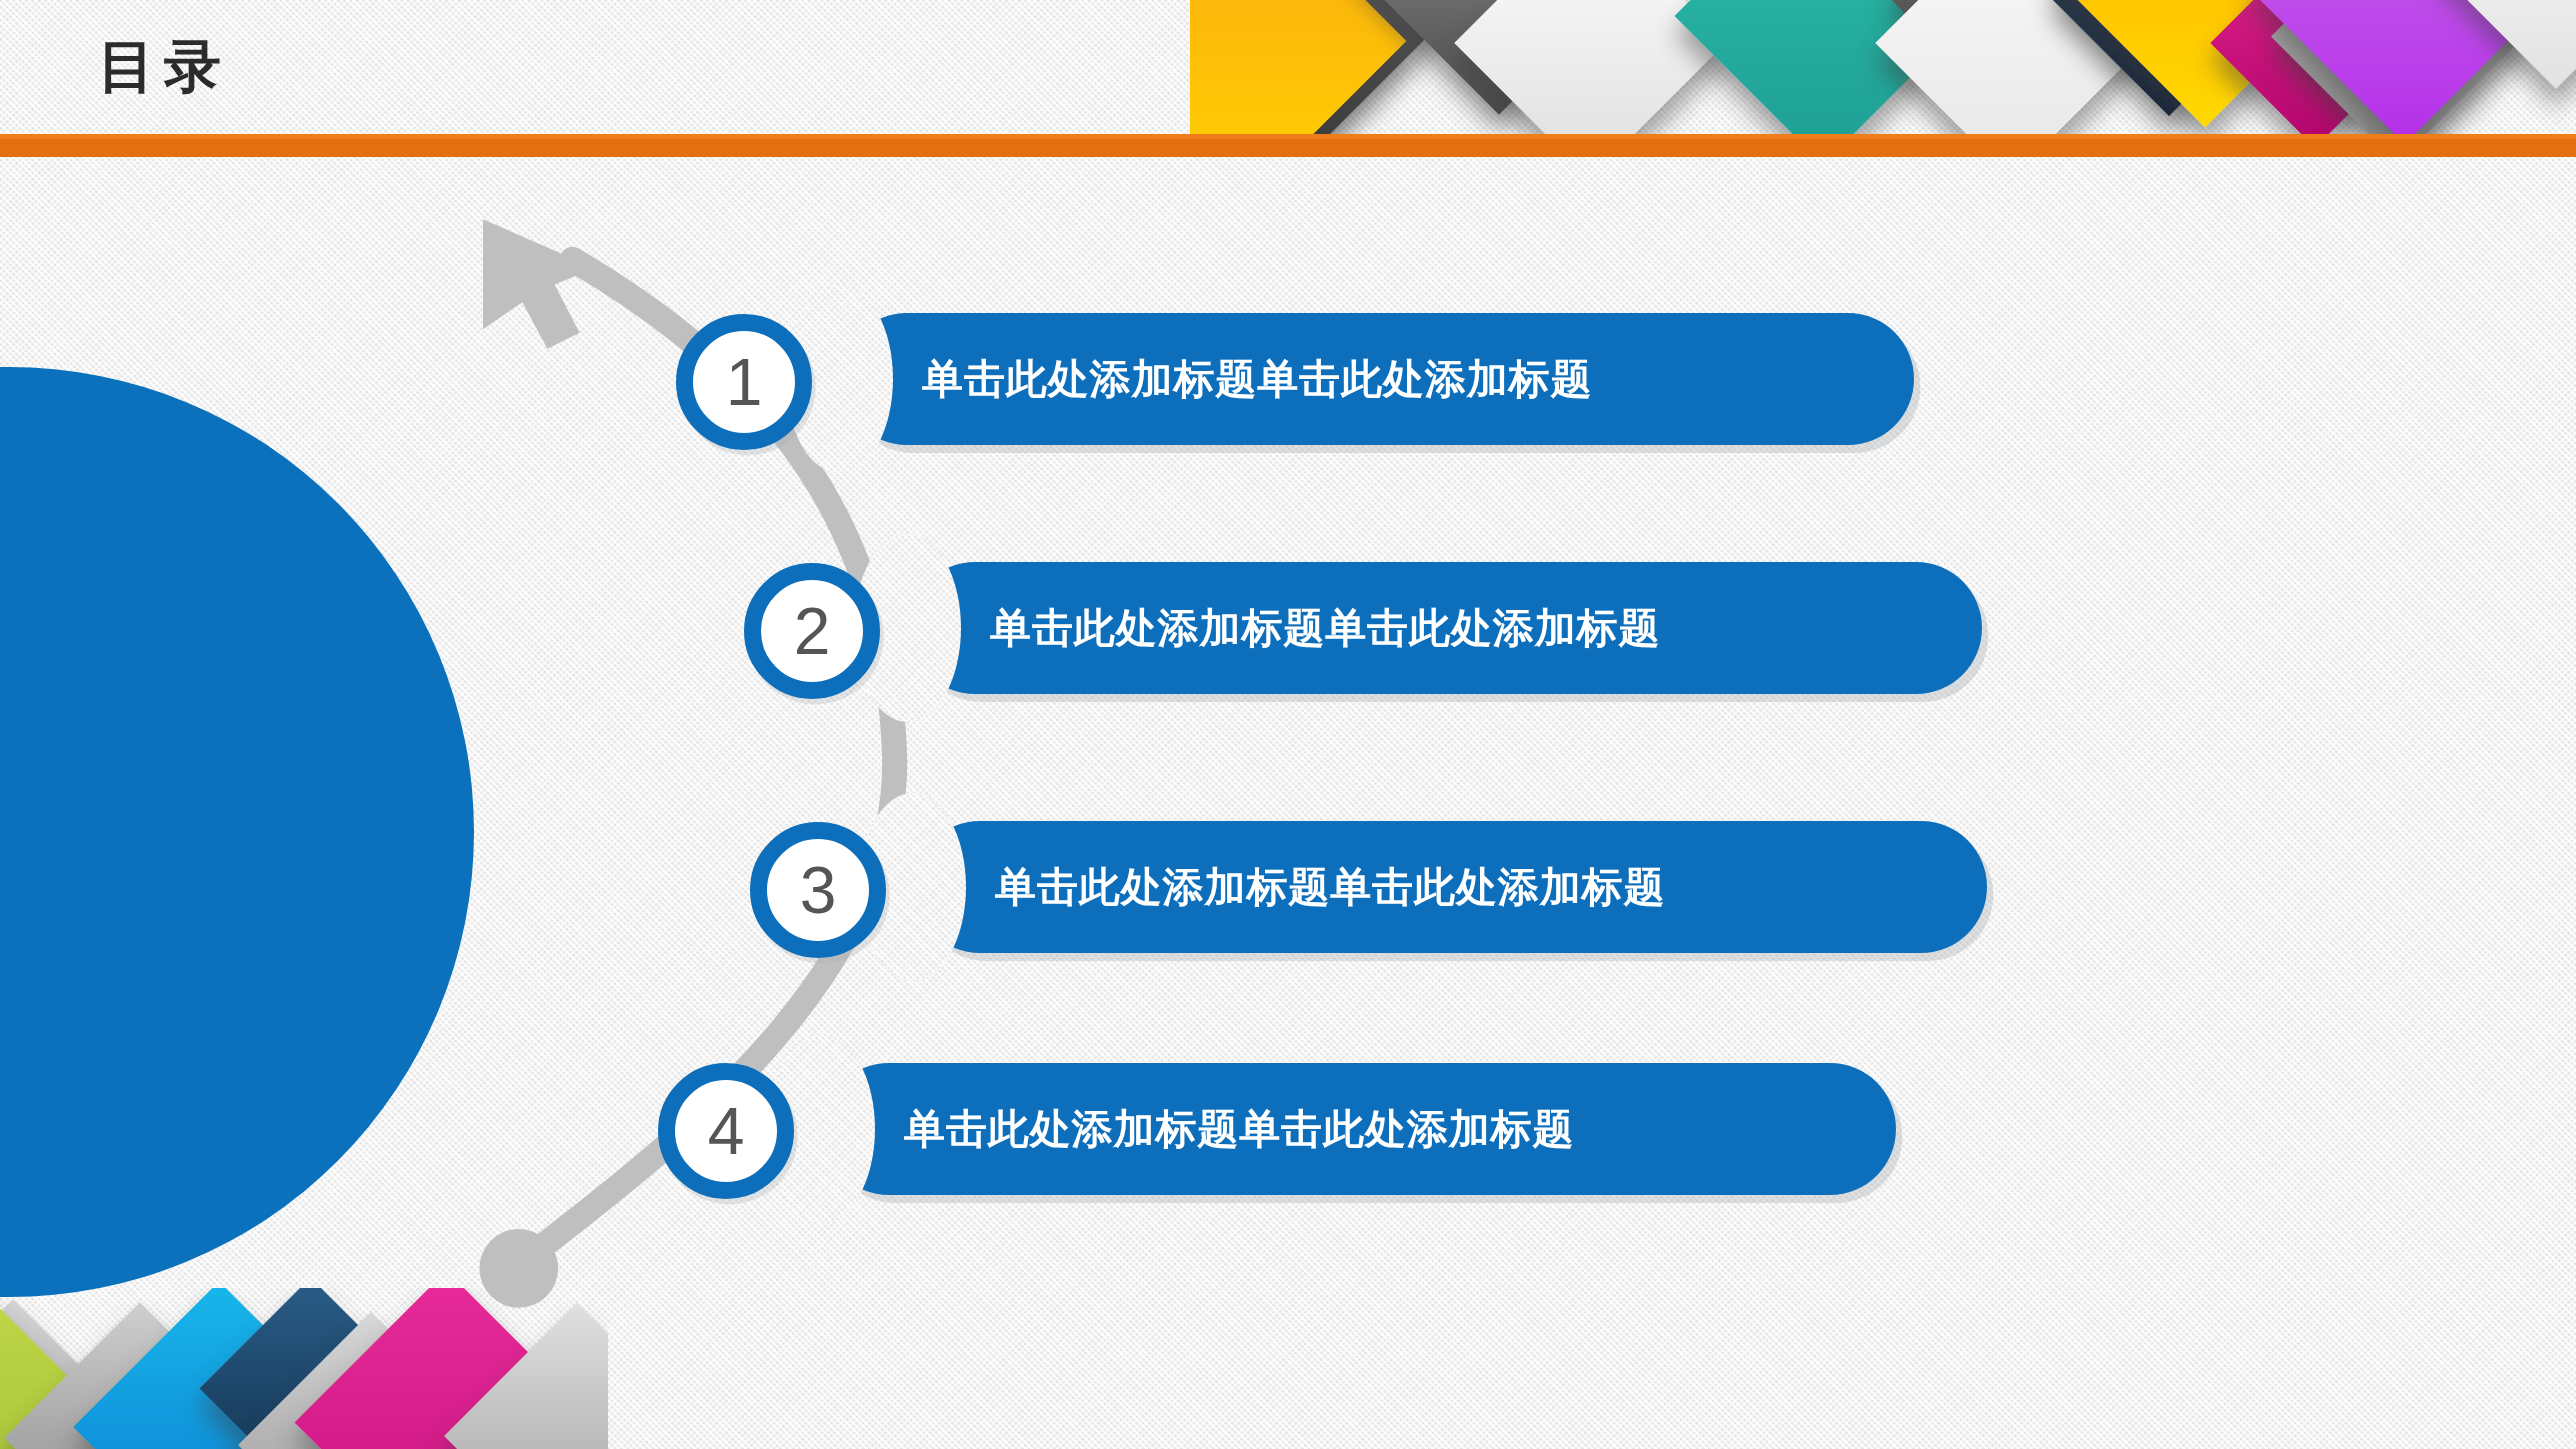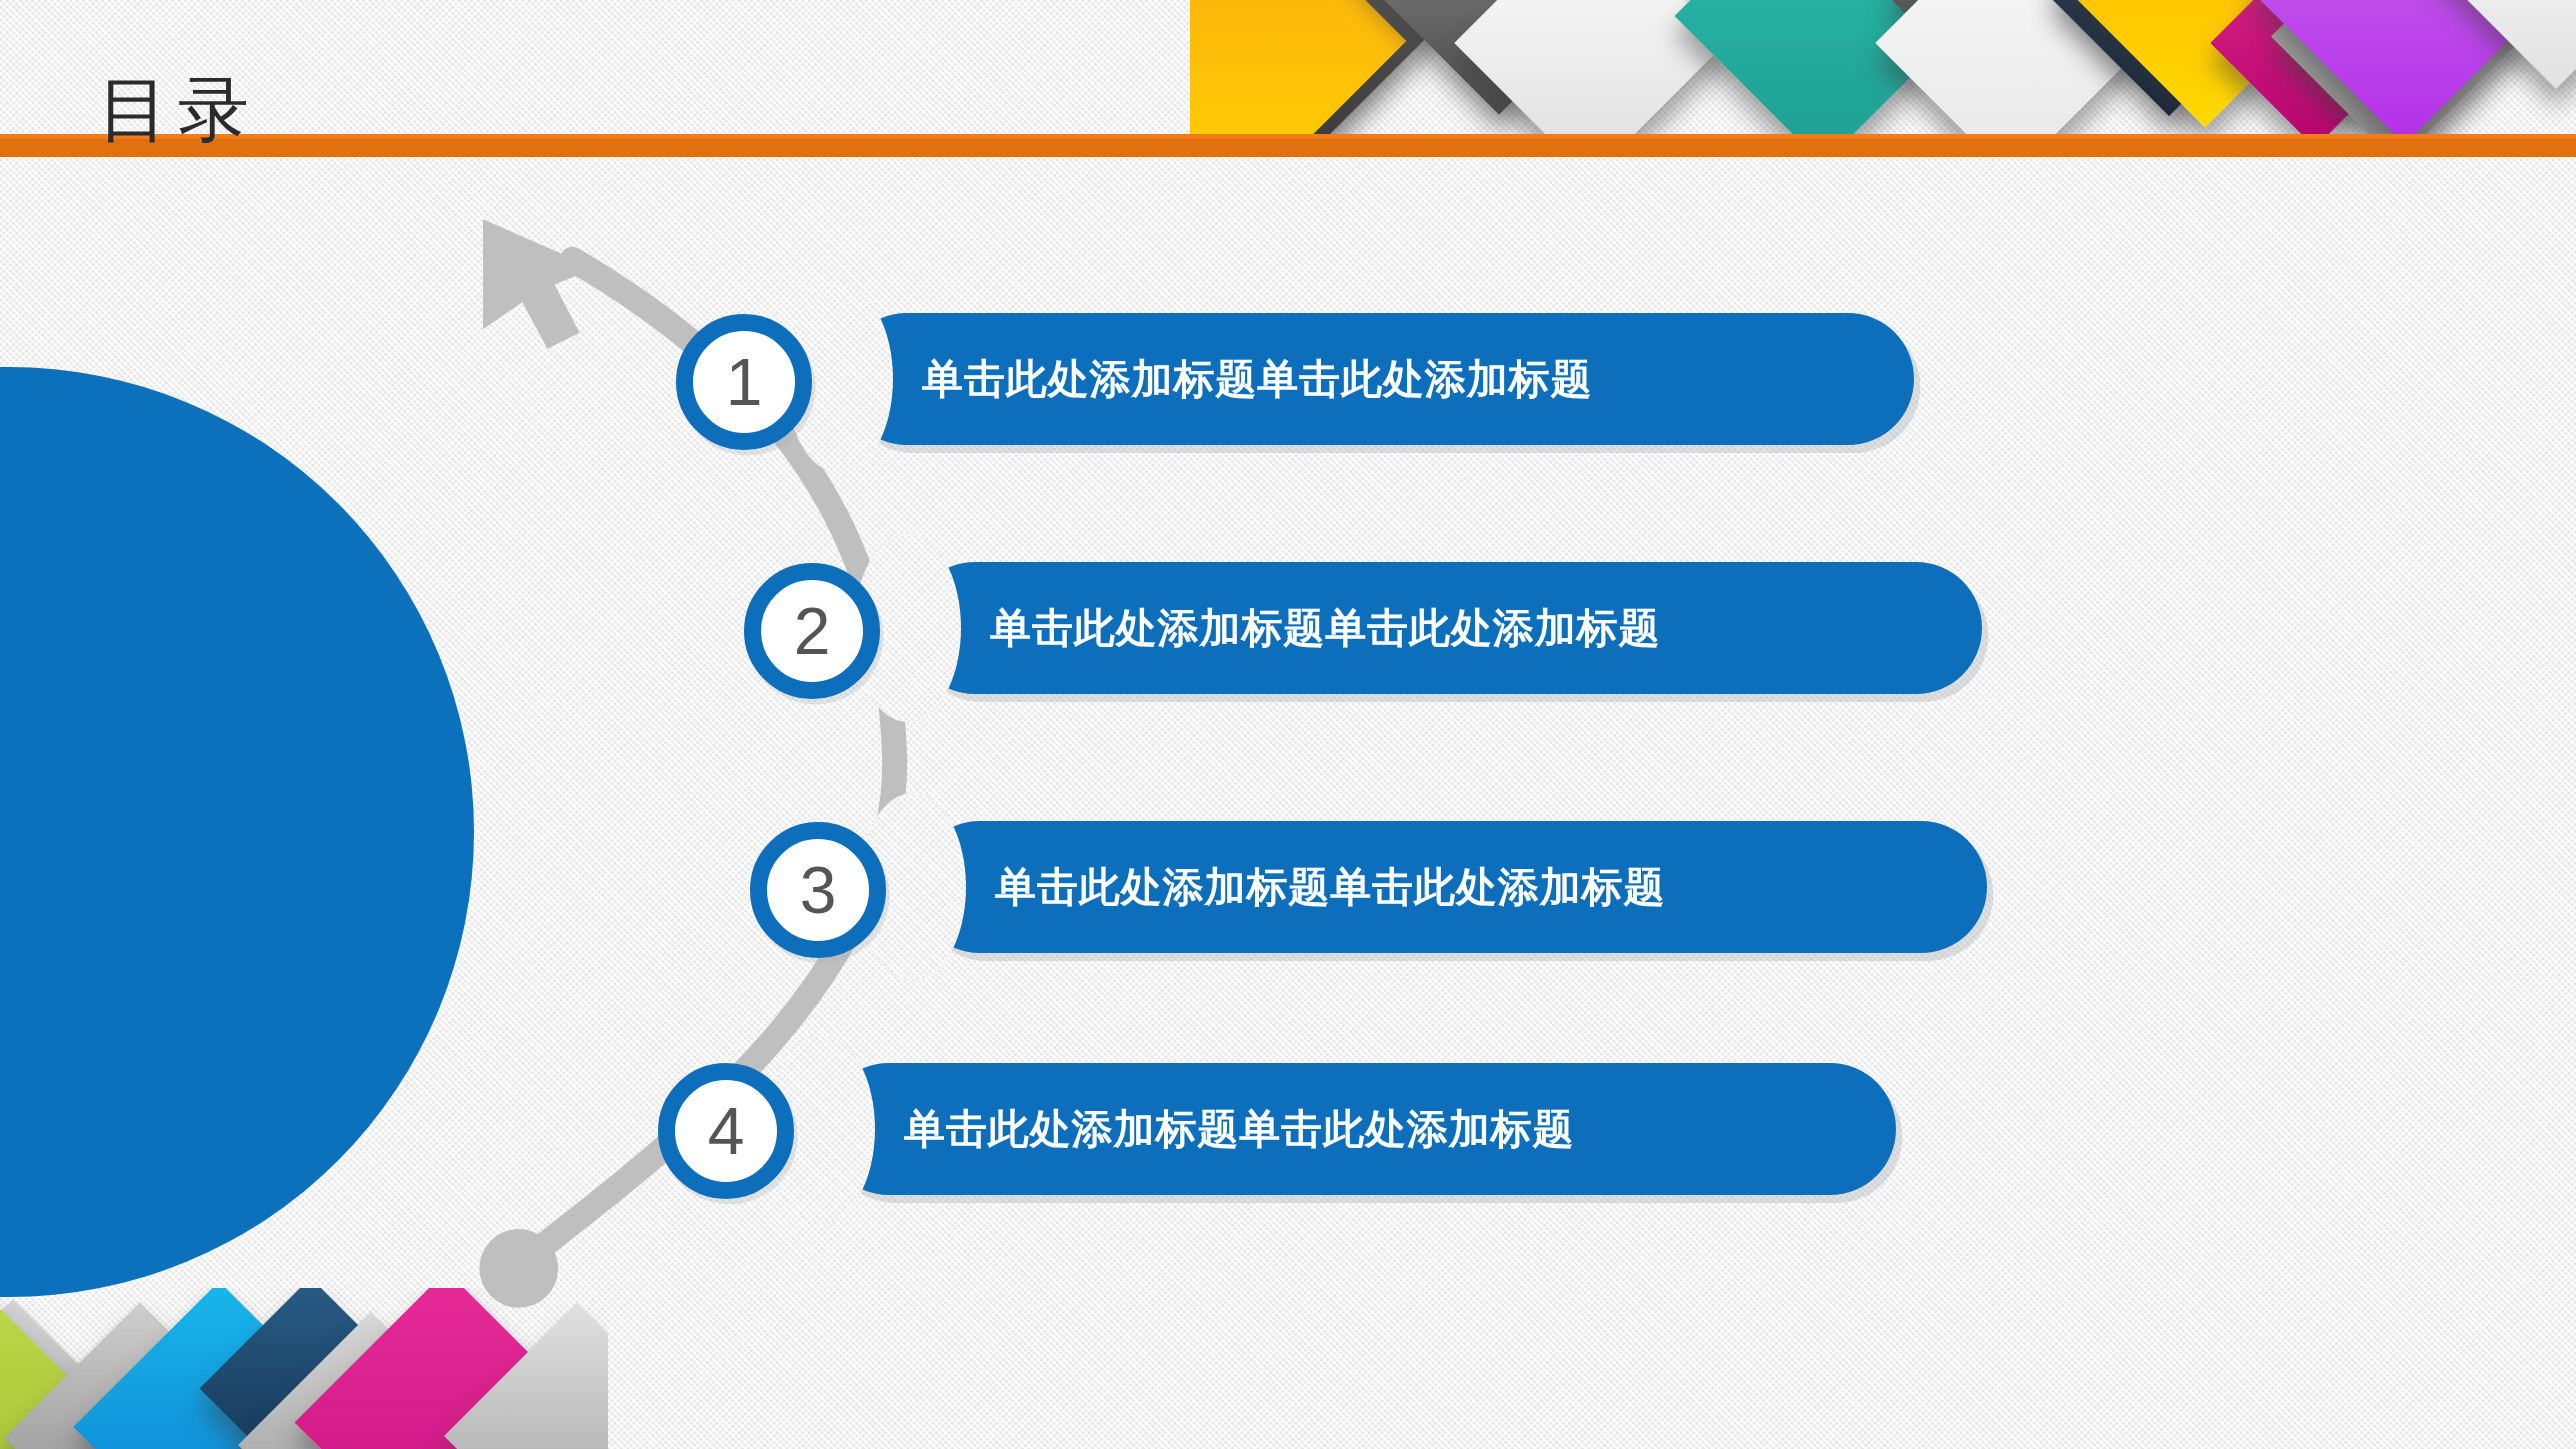--- a/index.html
+++ b/index.html
@@ -31,24 +31,23 @@
     background:#e2700f;
   }
   .orangebar-hi{
     position:absolute;left:0;top:134px;width:2576px;height:4.5px;
     background:#f07d18;
   }
 
   
   .title{
     position:absolute;left:98px;top:38px;
-    font-size:71px;font-weight:normal;color:#2b2b2b;
+    font-size:57px;font-weight:bold;color:#2b2b2b;
     letter-spacing:9px;line-height:1;
     white-space:nowrap;
-    margin-top:36px;
   }
 
   
   .bigcircle{
     position:absolute;left:-456px;top:367px;
     width:930px;height:930px;border-radius:50%;
     background:#0b71bc;
   }
 
   

